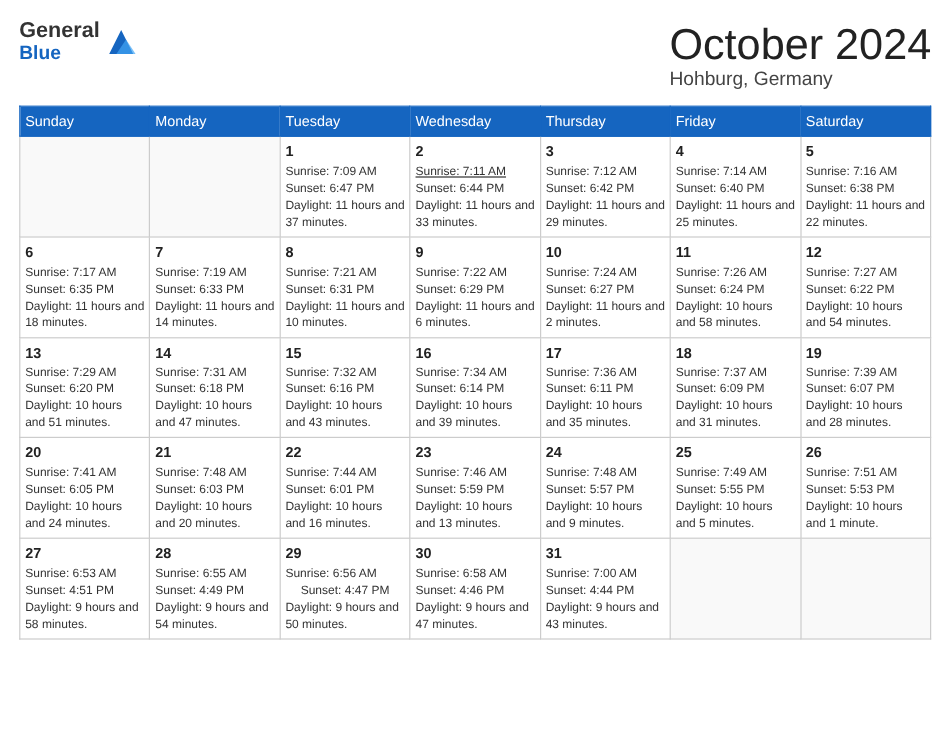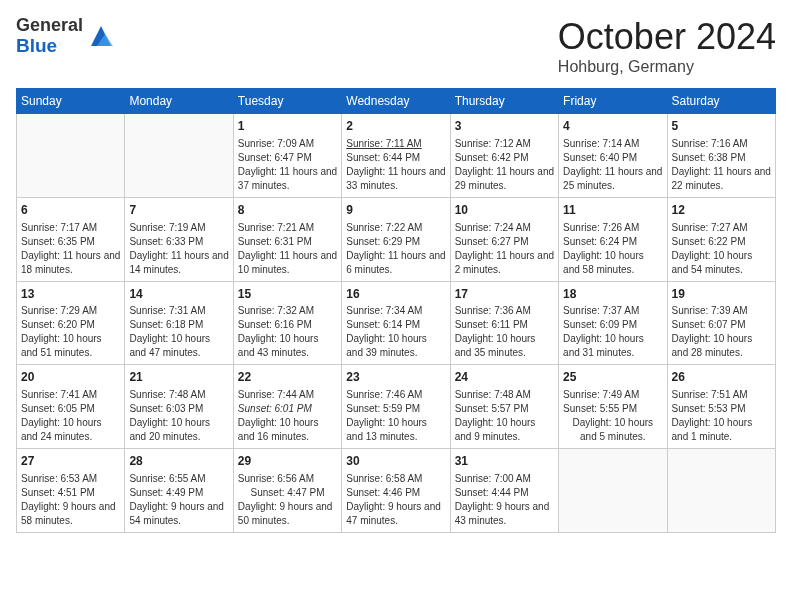--- a/index.html
+++ b/index.html
@@ -24,21 +24,21 @@
       display: flex;
       flex-direction: column;
       line-height: 1.1;
     }
     .logo-general {
       font-size: 18px;
       font-weight: bold;
       color: #333;
     }
     .logo-blue {
-      font-size: 19px;
+      font-size: 16px;
       font-weight: bold;
       color: #1565c0;
     }
     .logo-icon {
       width: 28px;
       height: 28px;
       margin-left: 4px;
     }
     .title-block {
       text-align: left;
@@ -296,21 +296,21 @@
           <div class="day-info">
             <span style="display: block;">Sunrise: 7:48 AM</span>
             <span style="display: block;">Sunset: 6:03 PM</span>
             <span style="display: block;">Daylight: 10 hours and 20 minutes.</span>
           </div>
         </td>
         <td>
           <span class="day-num">22</span>
           <div class="day-info">
             <span style="display: block;">Sunrise: 7:44 AM</span>
-            <span style="display: block; font-style: italic;">Sunset: 6:01 PM</span>
+            <span style="display: block;">Sunset: 6:01 PM</span>
             <span style="display: block;">Daylight: 10 hours and 16 minutes.</span>
           </div>
         </td>
         <td>
           <span class="day-num">23</span>
           <div class="day-info">
             <span style="display: block;">Sunrise: 7:46 AM</span>
             <span style="display: block;">Sunset: 5:59 PM</span>
             <span style="display: block;">Daylight: 10 hours and 13 minutes.</span>
           </div>
@@ -321,21 +321,21 @@
             <span style="display: block;">Sunrise: 7:48 AM</span>
             <span style="display: block;">Sunset: 5:57 PM</span>
             <span style="display: block;">Daylight: 10 hours and 9 minutes.</span>
           </div>
         </td>
         <td>
           <span class="day-num">25</span>
           <div class="day-info">
             <span style="display: block;">Sunrise: 7:49 AM</span>
             <span style="display: block;">Sunset: 5:55 PM</span>
-            <span style="display: block; text-align: center;">Daylight: 10 hours and 5 minutes.</span>
+            <span style="display: block;">Daylight: 10 hours and 5 minutes.</span>
           </div>
         </td>
         <td>
           <span class="day-num">26</span>
           <div class="day-info">
             <span style="display: block;">Sunrise: 7:51 AM</span>
             <span style="display: block;">Sunset: 5:53 PM</span>
             <span style="display: block;">Daylight: 10 hours and 1 minute.</span>
           </div>
         </td>

